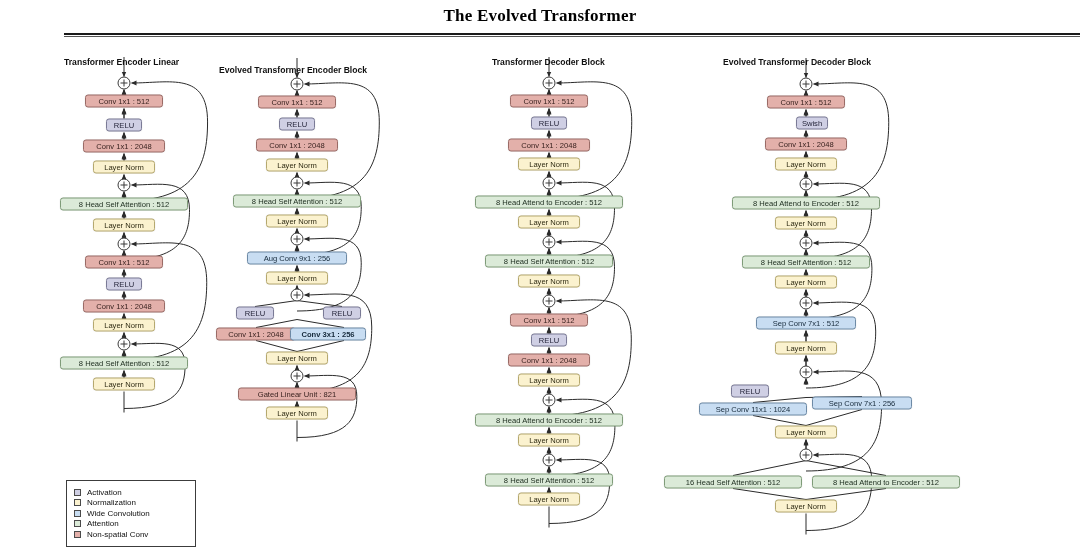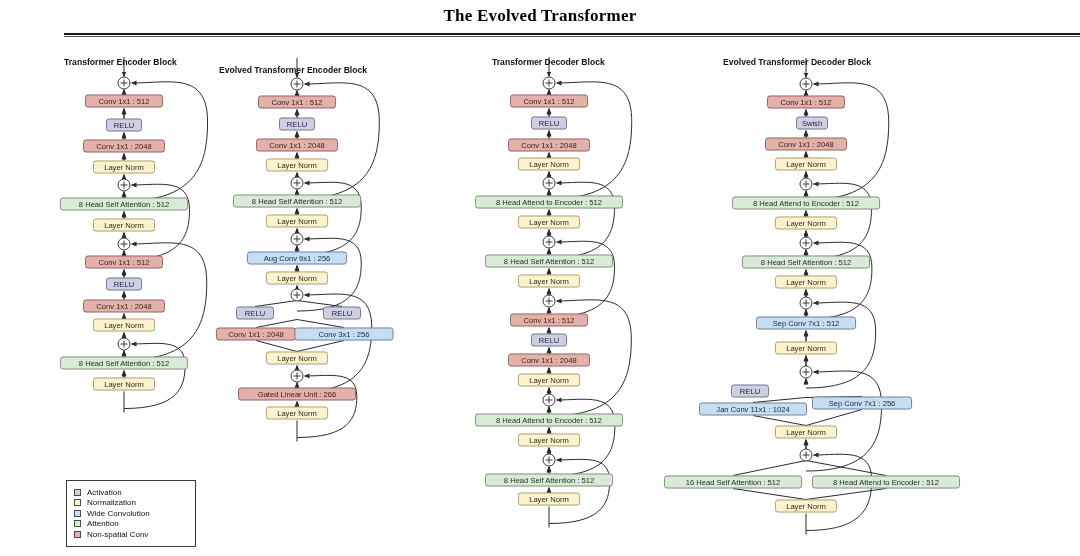--- a/index.html
+++ b/index.html
@@ -305,21 +305,21 @@
         <path d="M806 200 C876.312 200 888.72 165.2 888.72 122.28 C888.72 72.4 851.496 84 813.5 84" marker-end="url(#ar)"></path>
         <path d="M806 259 C861.675 259 871.5 236.5 871.5 208.75 C871.5 176.5 842.025 184 813.5 184" marker-end="url(#ar)"></path>
         <path d="M806 319 C862.032 319 871.92 296.2 871.92 268.08 C871.92 235.4 842.256 243 813.5 243" marker-end="url(#ar)"></path>
         <path d="M806 388 C865.245 388 875.7 362.5 875.7 331.05 C875.7 294.5 844.335 303 813.5 303" marker-end="url(#ar)"></path>
         <path d="M806 471 C870.2429999999999 471 881.58 441.3 881.58 404.67 C881.58 362.1 847.569 372 813.5 372" marker-end="url(#ar)"></path>
         <path d="M806 530.5 C861.8534999999999 530.5 871.71 507.85 871.71 479.915 C871.71 447.45 842.1405 455 813.5 455" marker-end="url(#ar)"></path>
       </g>
   </svg>
 
   <div id="col-titles">
-      <div class="col-title" style="left: 64px; top: 57px;">Transformer Encoder Block</div>
+      <div class="col-title" style="left: 64px; top: 57px;">Transformer Encoder Linear</div>
       <div class="col-title" style="left: 219px; top: 65px;">Evolved Transformer Encoder Block</div>
       <div class="col-title" style="left: 492px; top: 57px;">Transformer Decoder Block</div>
       <div class="col-title" style="left: 723px; top: 57px;">Evolved Transformer Decoder Block</div>
     </div>
   <div id="nodes-layer">
       <div class="node t-conv" style="left: 124px; top: 101px; width: 78px;">Conv 1x1 : 512</div>
       <div class="node t-act" style="left: 124px; top: 125px; width: 36px;">RELU</div>
       <div class="node t-conv" style="left: 124px; top: 146px; width: 82px;">Conv 1x1 : 2048</div>
       <div class="node t-norm" style="left: 124px; top: 167px; width: 62px;">Layer Norm</div>
       <div class="node t-attn" style="left: 124px; top: 204px; width: 128px;">8 Head Self Attention : 512</div>
@@ -338,23 +338,23 @@
       <div class="node t-act" style="left: 297px; top: 124px; width: 36px;">RELU</div>
       <div class="node t-conv" style="left: 297px; top: 145px; width: 82px;">Conv 1x1 : 2048</div>
       <div class="node t-norm" style="left: 297px; top: 165px; width: 62px;">Layer Norm</div>
       <div class="node t-attn" style="left: 297px; top: 201px; width: 128px;">8 Head Self Attention : 512</div>
       <div class="node t-norm" style="left: 297px; top: 221px; width: 62px;">Layer Norm</div>
       <div class="node t-sep" style="left: 297px; top: 258px; width: 100px;">Aug Conv 9x1 : 256</div>
       <div class="node t-norm" style="left: 297px; top: 278px; width: 62px;">Layer Norm</div>
       <div class="node t-act" style="left: 255px; top: 313px; width: 38px;">RELU</div>
       <div class="node t-act" style="left: 342px; top: 313px; width: 38px;">RELU</div>
       <div class="node t-conv" style="left: 256px; top: 334px; width: 80px;">Conv 1x1 : 2048</div>
-      <div class="node t-sep" style="left: 344px; top: 334px; width: 99px;">Conv 3x1 : 256</div>
+      <div class="node t-sep" style="left: 328px; top: 334px; width: 76px; font-weight: bold;">Conv 3x1 : 256</div>
       <div class="node t-norm" style="left: 297px; top: 358px; width: 62px;">Layer Norm</div>
-      <div class="node t-conv" style="left: 297px; top: 394px; width: 118px;">Gated Linear Unit : 266</div>
+      <div class="node t-conv" style="left: 297px; top: 394px; width: 118px;">Gated Linear Unit : 821</div>
       <div class="node t-norm" style="left: 297px; top: 413px; width: 62px;">Layer Norm</div>
       <div class="plus" style="left: 297px; top: 84px;"></div>
       <div class="plus" style="left: 297px; top: 183px;"></div>
       <div class="plus" style="left: 297px; top: 239px;"></div>
       <div class="plus" style="left: 297px; top: 295px;"></div>
       <div class="plus" style="left: 297px; top: 376px;"></div>
       <div class="node t-conv" style="left: 549px; top: 101px; width: 78px;">Conv 1x1 : 512</div>
       <div class="node t-act" style="left: 549px; top: 123px; width: 36px;">RELU</div>
       <div class="node t-conv" style="left: 549px; top: 145px; width: 82px;">Conv 1x1 : 2048</div>
       <div class="node t-norm" style="left: 549px; top: 164px; width: 62px;">Layer Norm</div>
@@ -380,21 +380,21 @@
       <div class="node t-act" style="left: 812px; top: 123px; width: 32px;">Swish</div>
       <div class="node t-conv" style="left: 806px; top: 144px; width: 82px;">Conv 1x1 : 2048</div>
       <div class="node t-norm" style="left: 806px; top: 164px; width: 62px;">Layer Norm</div>
       <div class="node t-attn" style="left: 806px; top: 203px; width: 148px;">8 Head Attend to Encoder : 512</div>
       <div class="node t-norm" style="left: 806px; top: 223px; width: 62px;">Layer Norm</div>
       <div class="node t-attn" style="left: 806px; top: 262px; width: 128px;">8 Head Self Attention : 512</div>
       <div class="node t-norm" style="left: 806px; top: 282px; width: 62px;">Layer Norm</div>
       <div class="node t-sep" style="left: 806px; top: 323px; width: 100px;">Sep Conv 7x1 : 512</div>
       <div class="node t-norm" style="left: 806px; top: 348px; width: 62px;">Layer Norm</div>
       <div class="node t-act" style="left: 750px; top: 391px; width: 38px;">RELU</div>
-      <div class="node t-sep" style="left: 753px; top: 409px; width: 108px;">Jan Conv 11x1 : 1024</div>
+      <div class="node t-sep" style="left: 753px; top: 409px; width: 108px;">Sep Conv 11x1 : 1024</div>
       <div class="node t-sep" style="left: 862px; top: 403px; width: 100px;">Sep Conv 7x1 : 256</div>
       <div class="node t-norm" style="left: 806px; top: 432px; width: 62px;">Layer Norm</div>
       <div class="node t-attn" style="left: 733px; top: 482px; width: 138px;">16 Head Self Attention : 512</div>
       <div class="node t-attn" style="left: 886px; top: 482px; width: 148px;">8 Head Attend to Encoder : 512</div>
       <div class="node t-norm" style="left: 806px; top: 506px; width: 62px;">Layer Norm</div>
       <div class="plus" style="left: 806px; top: 84px;"></div>
       <div class="plus" style="left: 806px; top: 184px;"></div>
       <div class="plus" style="left: 806px; top: 243px;"></div>
       <div class="plus" style="left: 806px; top: 303px;"></div>
       <div class="plus" style="left: 806px; top: 372px;"></div>

